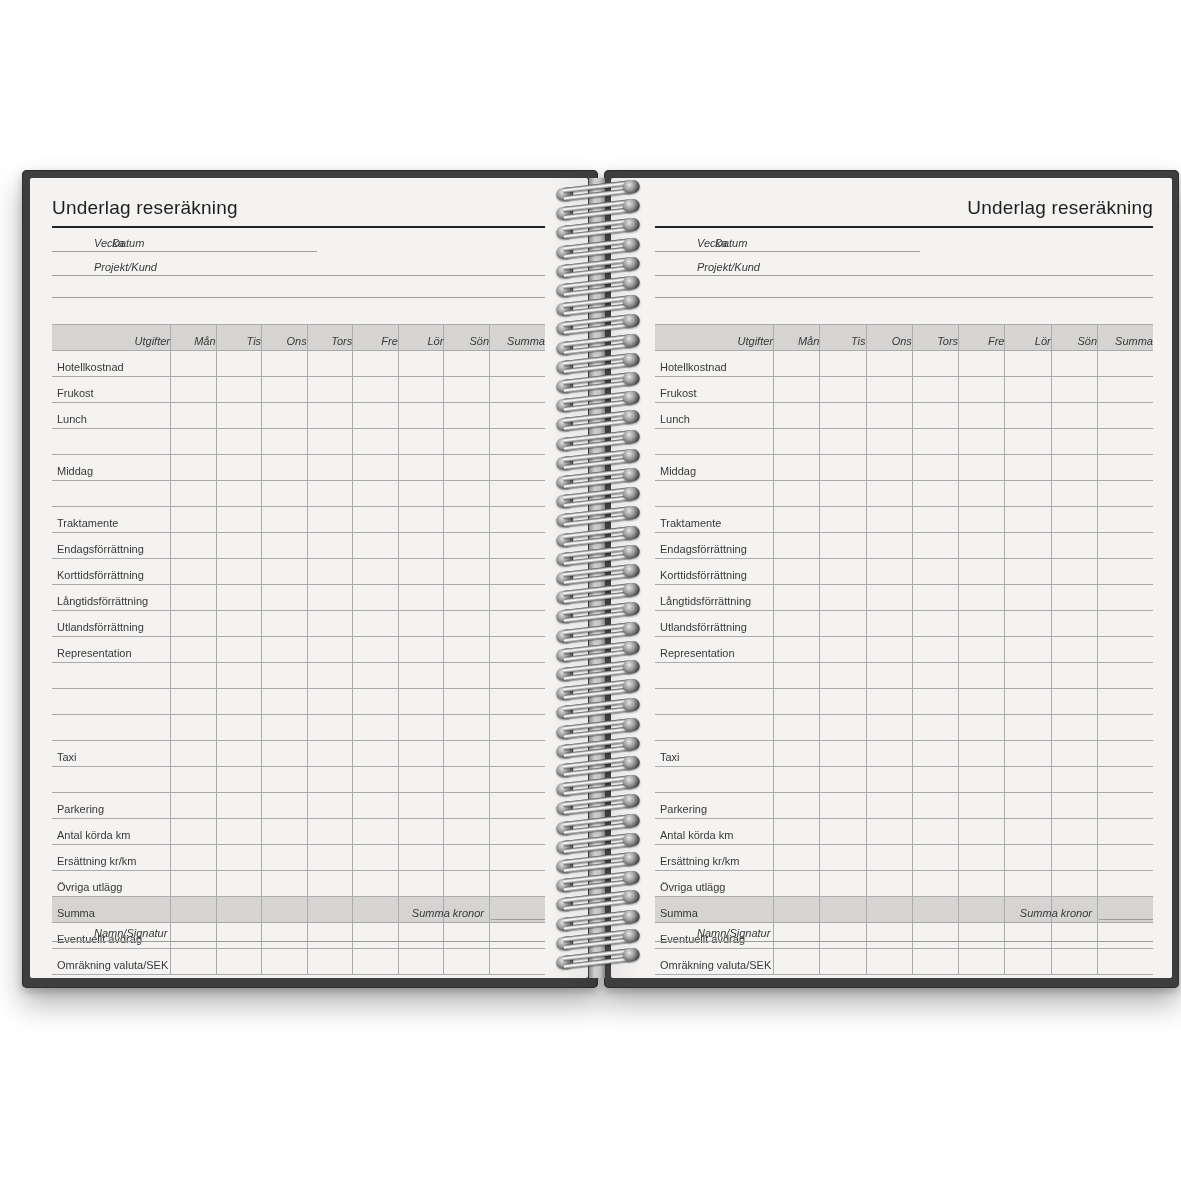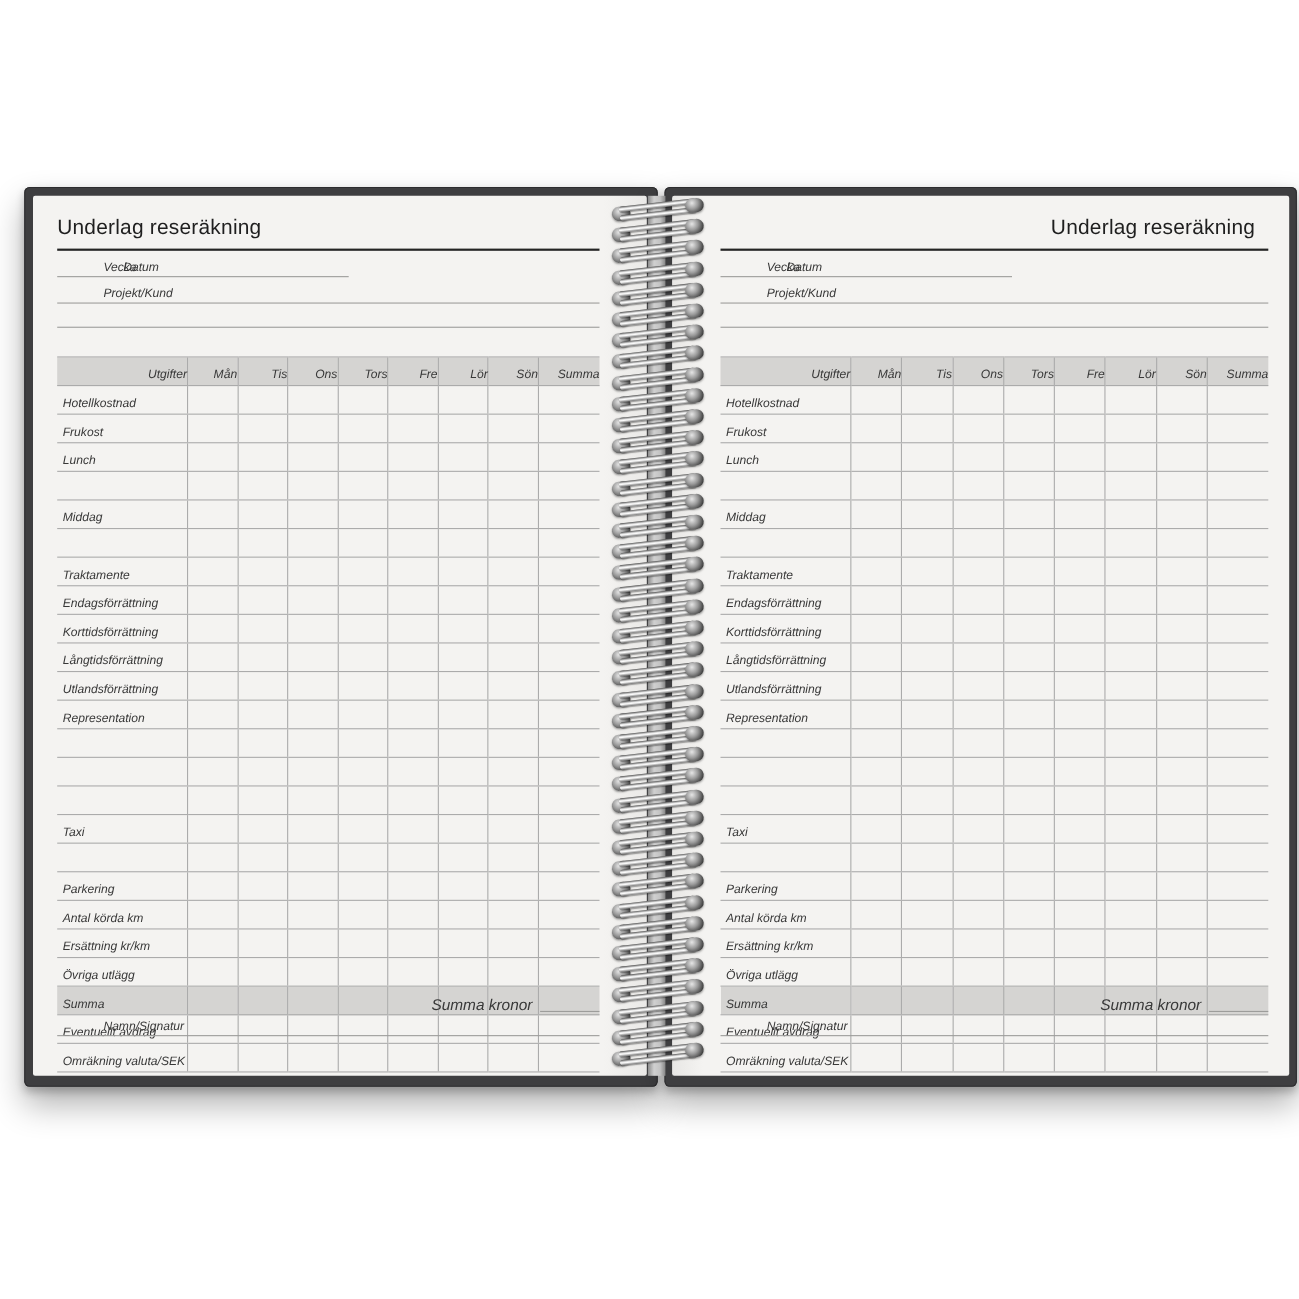--- a/index.html
+++ b/index.html
@@ -30,21 +30,21 @@
   .page-left{left:30px;width:558px;
     background:linear-gradient(90deg,var(--paper) 93%,#eae9e7 100%);}
   .page-right{left:611px;width:561px;
     background:linear-gradient(90deg,#e8e7e5 0%,var(--paper) 5%);}
 
   .content{position:absolute;top:0;height:100%;}
   .content-left{left:22px;width:493px;}
   .content-right{left:44px;width:498px;}
 
   .title{
-    position:absolute;top:18px;left:0;right:12px;font-size:19px;line-height:24px;
+    position:absolute;top:18px;left:0;right:0;font-size:19px;line-height:24px;
     color:#1f1f1f;letter-spacing:.2px;white-space:nowrap;
   }
   .title-left{text-align:left;}
   .title-right{text-align:right;}
   .title-rule{position:absolute;top:48px;left:0;right:0;height:2px;background:var(--rule);}
 
   .fieldbox{position:absolute;border-bottom:1px solid var(--line);}
   .fb-vecka{top:55px;height:18px;width:265px;left:0;}
   .fb-projekt{top:79px;height:18px;left:0;right:0;}
   .fb-blank{top:101px;height:18px;left:0;right:0;}
@@ -62,30 +62,30 @@
   }
   table.grid th:first-child, table.grid td:first-child{border-left:none;}
   table.grid thead th{
     background:var(--band);border-top:1px solid var(--grid);
     font-weight:normal;font-style:italic;font-size:11px;color:var(--ink);
     text-align:right;vertical-align:bottom;padding:0 0 3px 5px;white-space:nowrap;
   }
   table.grid thead th:nth-child(1){width:113px;}
   table.grid thead th:nth-child(9){width:50px;}
   table.grid td.lbl{
-    font-style:italic;font-size:11px;color:var(--ink);
+    font-size:11px;color:var(--ink);
     vertical-align:bottom;padding:0 0 3px 5px;white-space:nowrap;overflow:hidden;
   }
   table.grid tr.shaded td{background:var(--band);}
 
   .summa-kronor{
     position:absolute;top:726px;left:0;right:0;height:16px;
     display:flex;justify-content:flex-end;align-items:flex-end;gap:7px;
   }
-  .sk-label{font-style:italic;font-size:14px;color:var(--ink);line-height:13px;}
+  .sk-label{font-style:italic;font-size:11px;color:var(--ink);line-height:13px;}
   .sk-line{width:54px;height:14px;border-bottom:1px solid var(--line);}
 
   
   .spine-strip{
     position:absolute;left:589px;top:178px;width:16px;height:800px;
     background:linear-gradient(90deg,#8c8c8c 0%,#d0d0d0 35%,#c3c3c3 70%,#858585 100%);
   }
 
   
   .spiral{position:absolute;left:556px;top:184px;width:88px;height:792px;}

